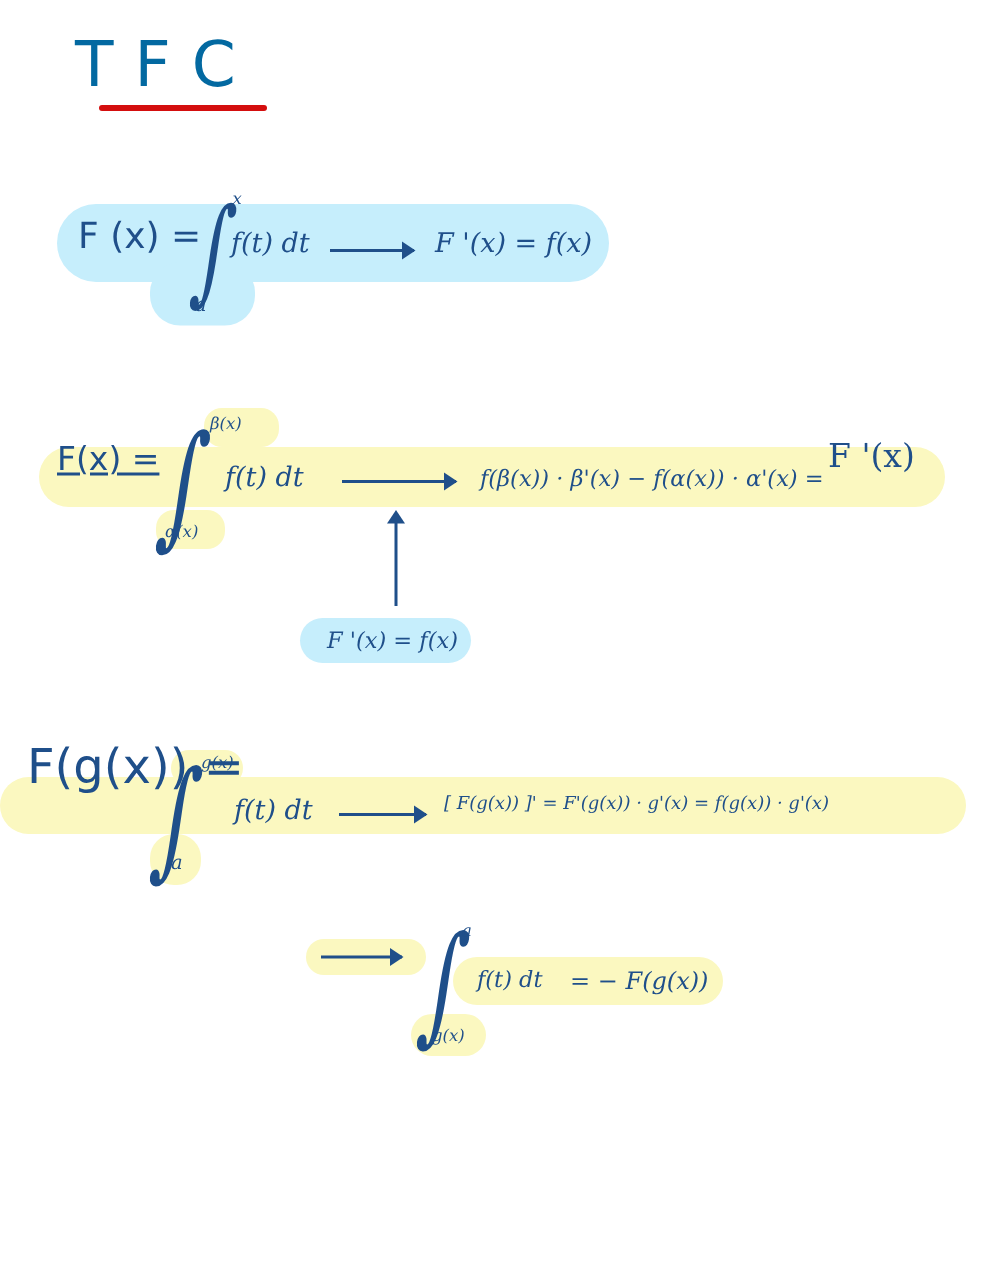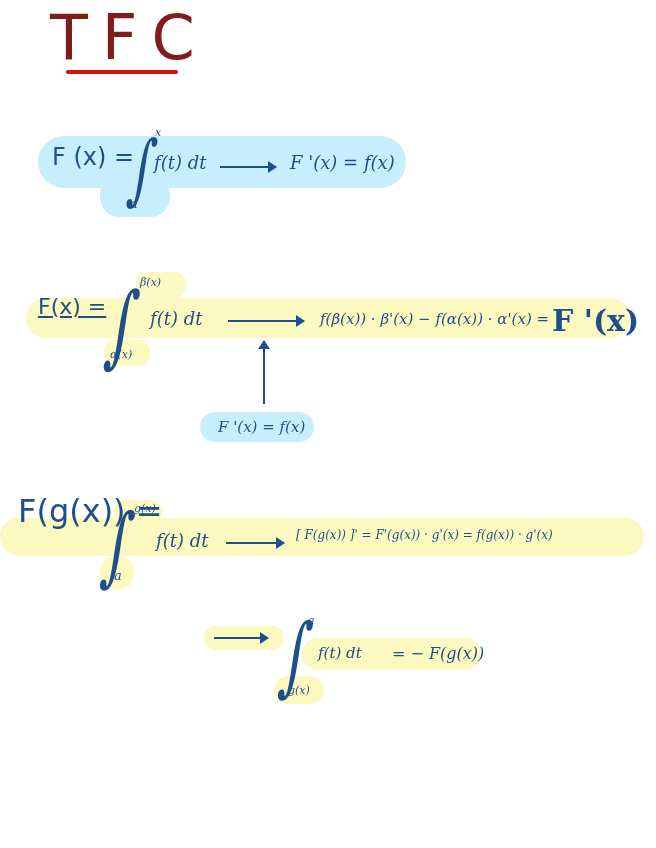--- a/index.html
+++ b/index.html
@@ -2,21 +2,21 @@
 <html><head>
 <meta charset="utf-8">
 <style>
   html, body { margin:0; padding:0; }
   body {
     width:656px; height:848px; background:#ffffff; position:relative; overflow:hidden;
     font-family: "DejaVu Sans", sans-serif; color:#1f4f8a;
   }
   .abs { position:absolute; }
   .title {
-    left:50px; top:1px; font-size:62px; color:#7f1d1d; letter-spacing:14px;
+    left:50px; top:18px; font-size:42px; color:#0369a1; letter-spacing:14px;
     font-family:"DejaVu Sans", sans-serif; font-weight:normal;
   }
   .title-underline { left:66px; top:70px; width:112px; height:4px; background:#d40e0e; border-radius:2px; }
 
   .hl-blue { background:#c6eefc; }
   .hl-yellow { background:#fbf8c0; }
 
   .math { font-family:"DejaVu Serif", serif; font-style:italic; color:#1f4f8a; white-space:nowrap; }
   .big { font-size:24px; font-style:normal; font-family:"DejaVu Sans", sans-serif; }
   .mid { font-size:18px; }
@@ -47,21 +47,21 @@
 <div class="abs hl-yellow" style="left:26px;top:298px;width:604px;height:40px;border-radius:20px;"></div>
 <div class="abs hl-yellow" style="left:136px;top:272px;width:50px;height:26px;border-radius:12px;"></div>
 <div class="abs hl-yellow" style="left:104px;top:340px;width:46px;height:26px;border-radius:12px;"></div>
 <div class="abs math big" style="left:38px;top:294px;font-size:22px;text-decoration:underline;">F(x) =</div>
 <div class="abs integral" style="left:108px;top:292px;font-size:56px;">∫</div>
 <div class="abs math tiny" style="left:140px;top:276px;">β(x)</div>
 <div class="abs math tiny" style="left:110px;top:348px;">α(x)</div>
 <div class="abs math mid" style="left:150px;top:308px;">f(t) dt</div>
 <div class="arrow-h" style="left:228px;top:320px;width:76px;"></div>
 <div class="abs math" style="left:320px;top:310px;font-size:15px;">f(β(x)) · β'(x) − f(α(x)) · α'(x) =</div>
-<div class="abs math" style="left:552px;top:303px;font-size:30px;font-style:normal;font-weight:bold;">F '(x)</div>
+<div class="abs math" style="left:552px;top:292px;font-size:22px;font-style:normal;">F '(x)</div>
 <div class="arrow-v" style="left:263px;top:342px;height:62px;"></div>
 <div class="abs hl-blue" style="left:200px;top:412px;width:114px;height:30px;border-radius:15px;"></div>
 <div class="abs math" style="left:218px;top:418px;font-size:15px;">F '(x) = f(x)</div>
 
 <div class="abs hl-yellow" style="left:0px;top:518px;width:644px;height:38px;border-radius:19px;"></div>
 <div class="abs hl-yellow" style="left:114px;top:500px;width:48px;height:24px;border-radius:12px;"></div>
 <div class="abs hl-yellow" style="left:100px;top:556px;width:34px;height:34px;border-radius:16px;"></div>
 <div class="abs math big" style="left:18px;top:492px;font-size:32px;">F(g(x)) =</div>
 <div class="abs integral" style="left:104px;top:514px;font-size:54px;">∫</div>
 <div class="abs math tiny" style="left:134px;top:502px;">g(x)</div>
@@ -71,13 +71,13 @@
 <div class="abs math" style="left:296px;top:528px;font-size:12px;">[ F(g(x)) ]' = F'(g(x)) · g'(x) = f(g(x)) · g'(x)</div>
 
 <div class="abs hl-yellow" style="left:204px;top:626px;width:80px;height:24px;border-radius:12px;"></div>
 <div class="arrow-h" style="left:214px;top:637px;width:54px;"></div>
 <div class="abs hl-yellow" style="left:302px;top:638px;width:180px;height:32px;border-radius:16px;"></div>
 <div class="abs hl-yellow" style="left:274px;top:676px;width:50px;height:28px;border-radius:14px;"></div>
 <div class="abs integral" style="left:282px;top:624px;font-size:54px;">∫</div>
 <div class="abs math tiny" style="left:308px;top:614px;">a</div>
 <div class="abs math tiny" style="left:288px;top:684px;">g(x)</div>
 <div class="abs math" style="left:318px;top:644px;font-size:15px;">f(t) dt</div>
-<div class="abs math" style="left:380px;top:644px;font-size:16px;margin-left:12px;">= − F(g(x))</div>
+<div class="abs math" style="left:380px;top:644px;font-size:16px;">= − F(g(x))</div>
 
 </body></html>

